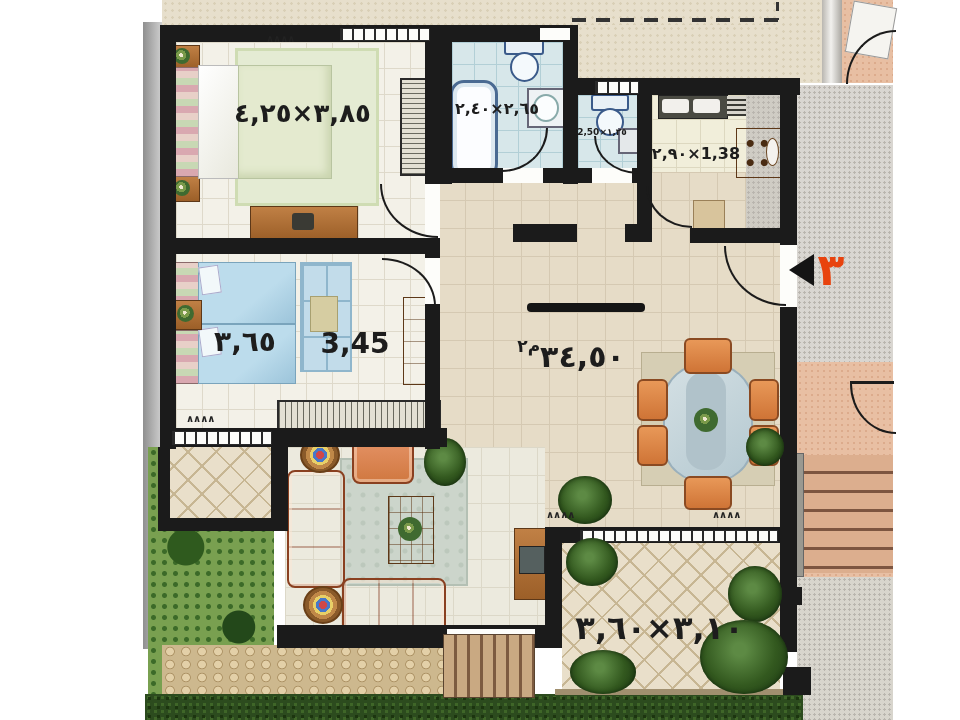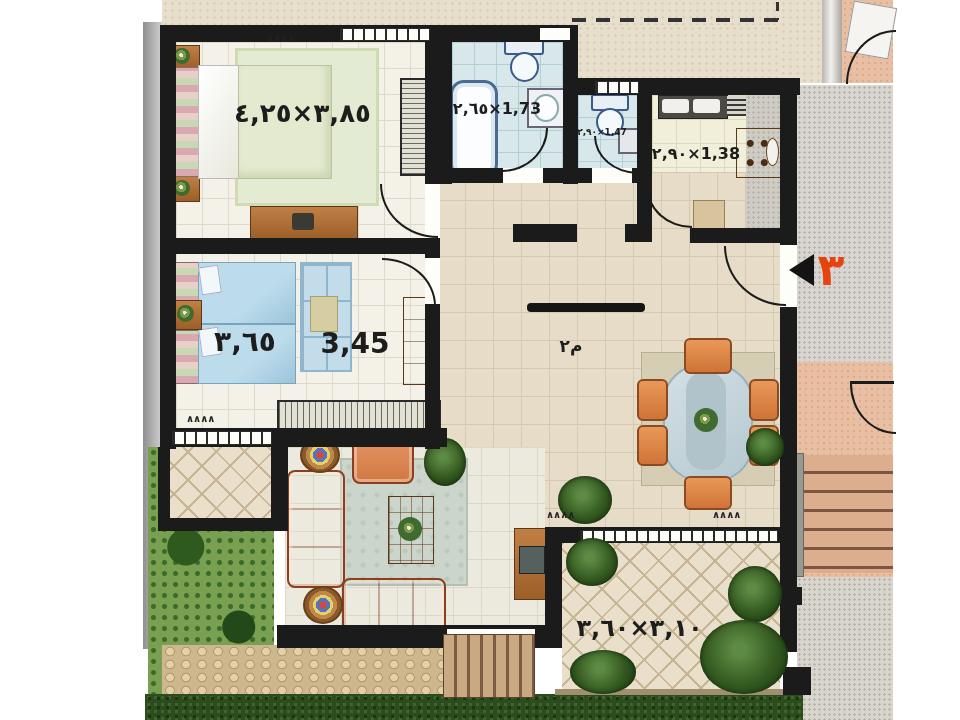--- a/index.html
+++ b/index.html
@@ -218,27 +218,28 @@
   <div class="plant" style="left:746px;top:428px;width:38px;height:38px;"></div>
   <div class="plant" style="left:570px;top:650px;width:66px;height:44px;"></div>
   <div class="plant" style="left:700px;top:620px;width:88px;height:74px;"></div>
 
   <span class="zig" style="left:266px;top:34px;">∧∧∧∧</span>
   <span class="zig" style="left:186px;top:414px;">∧∧∧∧</span>
   <span class="zig" style="left:546px;top:510px;">∧∧∧∧</span>
   <span class="zig" style="left:712px;top:510px;">∧∧∧∧</span>
 
   <div class="txt" dir="ltr" style="left:205px;top:92px;width:195px;height:42px;font-size:26px;">٣,٨٥×٤,٢٥</div>
-  <div class="txt" dir="ltr" style="left:447px;top:94px;width:100px;height:28px;font-size:16px;">٢,٦٥×1,73</div>
-  <div class="txt" dir="ltr" style="left:566px;top:124px;width:72px;height:16px;font-size:9px;">٢,٩٠×1,47</div>
+  <div class="txt" dir="ltr" style="left:447px;top:94px;width:100px;height:28px;font-size:16px;">٢,٦٥×٢,٤٠</div>
+  <div class="txt" dir="ltr" style="left:566px;top:124px;width:72px;height:16px;font-size:9px;">2,50×١,٢٥</div>
   <div class="txt" dir="ltr" style="left:650px;top:140px;width:92px;height:26px;font-size:16px;">٢,٩٠×1,38</div>
   <div class="abs" style="left:527px;top:303px;width:118px;height:9px;background:#151515;border-radius:4px;"></div>
   <div class="txt" style="left:492px;top:334px;width:158px;height:44px;font-size:30px;">
     <span dir="rtl" style="font-size:17px;align-self:flex-start;margin-top:2px;">م٢</span>
+      <span dir="ltr">٣٤,٥٠</span>
   </div>
   <div class="txt" dir="ltr" style="left:205px;top:322px;width:80px;height:38px;font-size:28px;">٣,٦٥</div>
   <div class="txt" dir="ltr" style="left:313px;top:324px;width:84px;height:38px;font-size:28px;">3,45</div>
-  <div class="txt" dir="ltr" style="left:532px;top:610px;width:215px;height:36px;font-size:24px;text-align:right;">٣,١٠×٣,٦٠</div>
+  <div class="txt" dir="ltr" style="left:552px;top:610px;width:215px;height:36px;font-size:32px;text-align:right;">٣,١٠×٣,٦٠</div>
 
   <div class="abs" style="left:789px;top:254px;width:0;height:0;border-top:16px solid transparent;border-bottom:16px solid transparent;border-right:25px solid #141414;"></div>
   <div class="txt" dir="rtl" style="left:812px;top:240px;width:38px;height:58px;font-size:44px;color:#e8430e;">٣</div>
 
 </div>
 
 </body></html>

